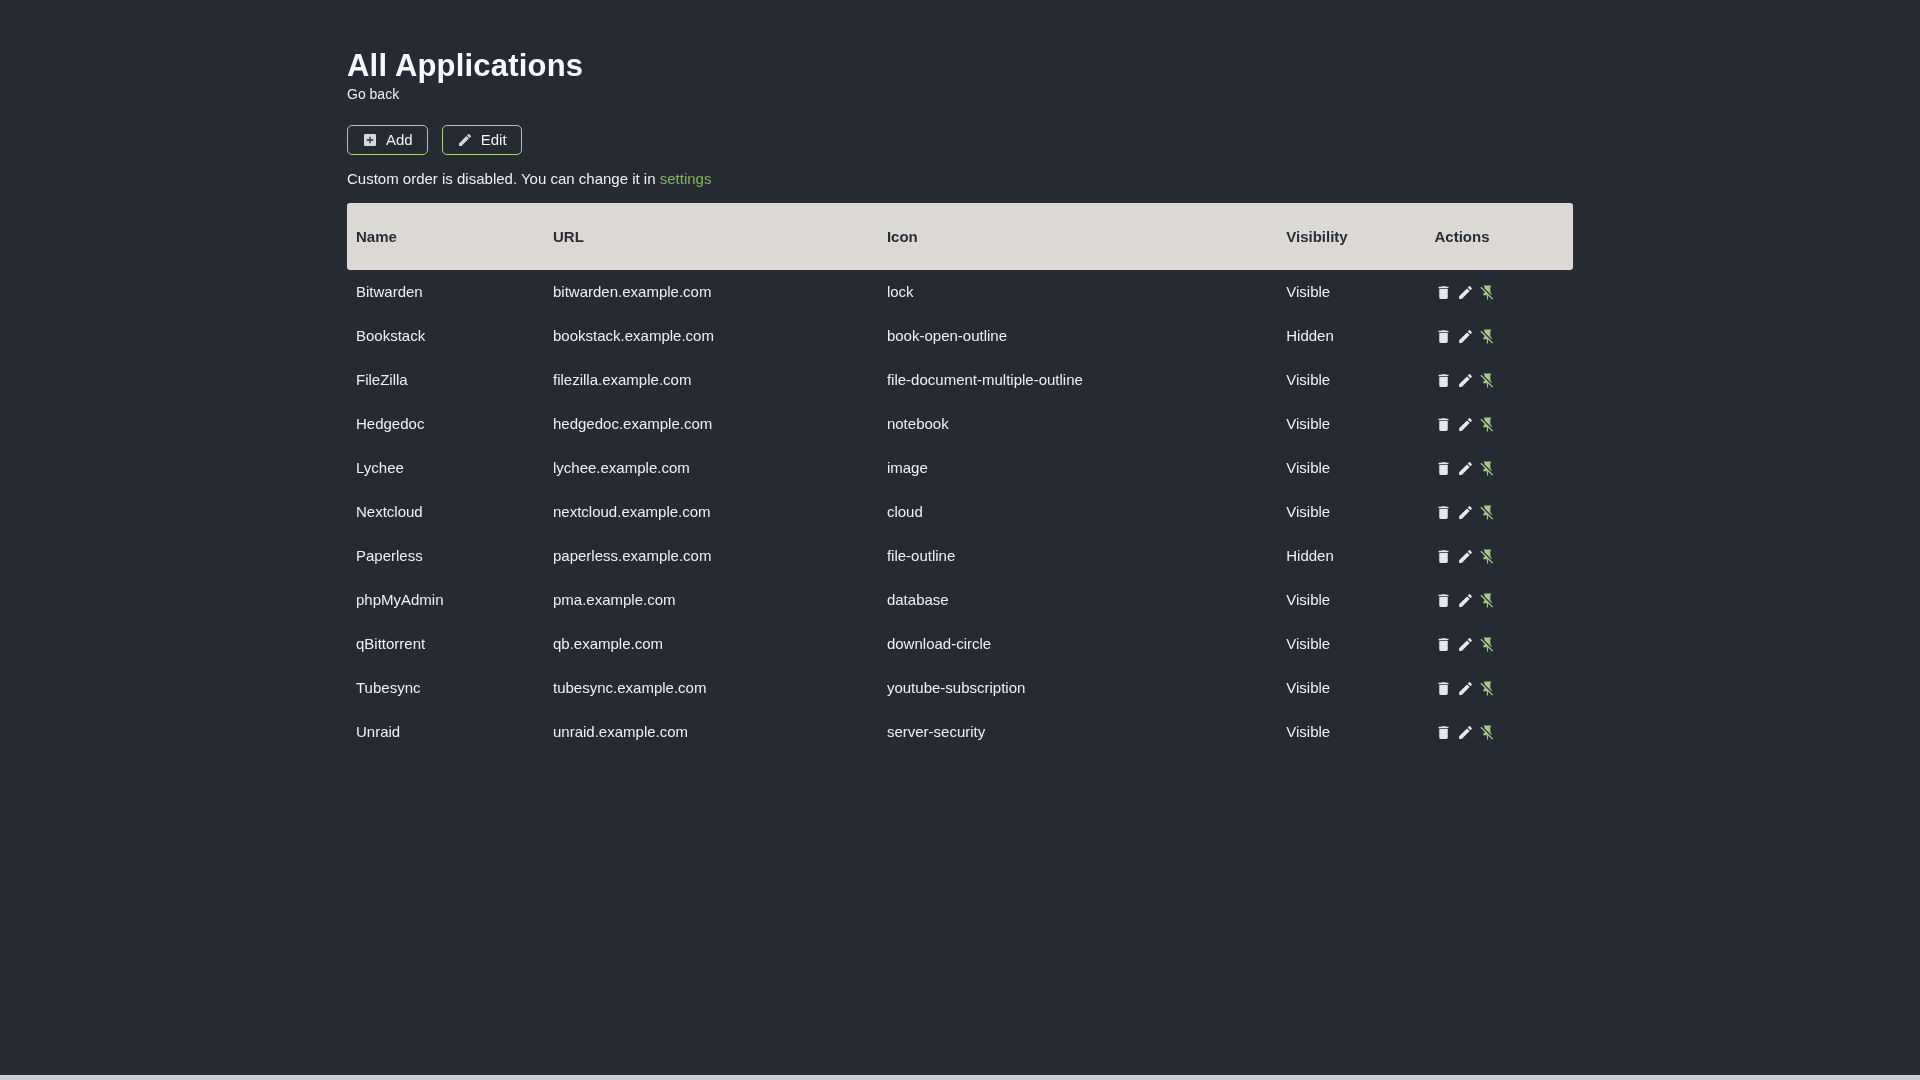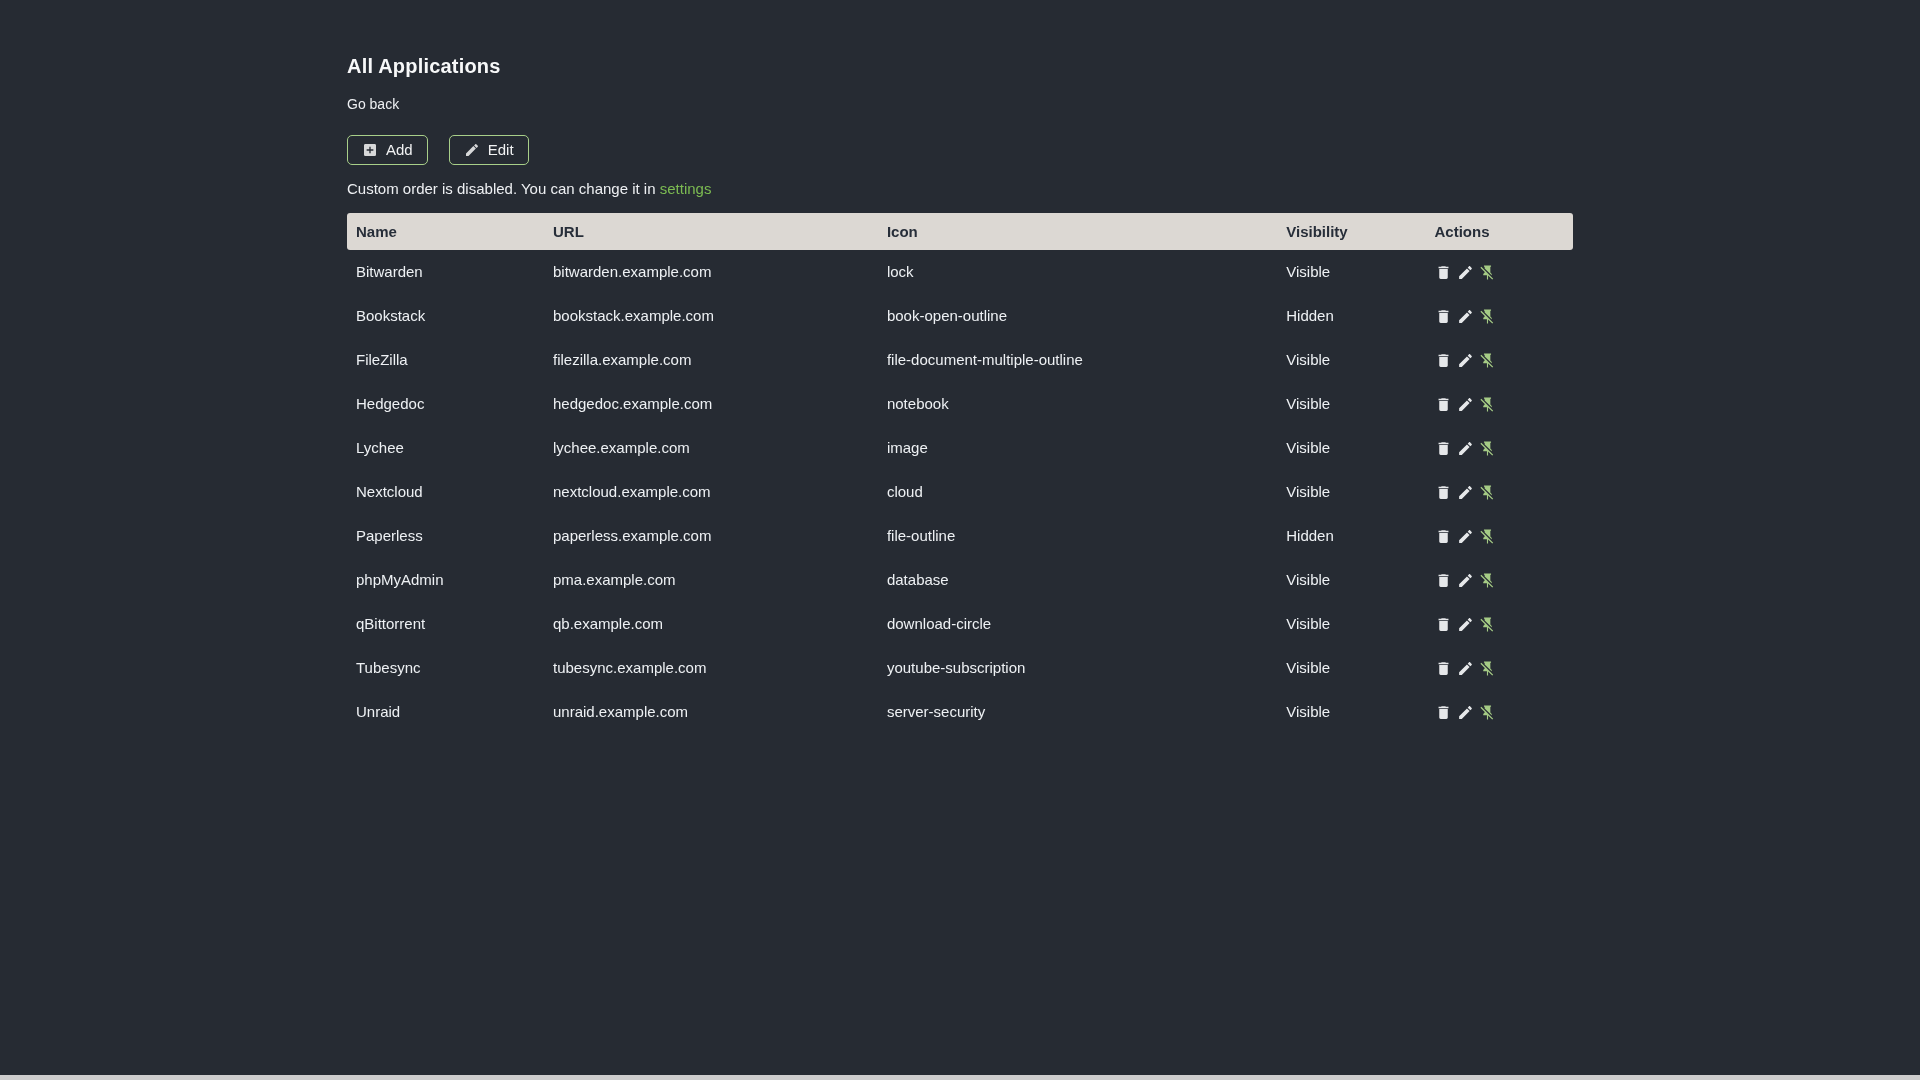--- a/index.html
+++ b/index.html
@@ -7,36 +7,36 @@
   body {
     background:#262b33;
     color:#eef0f3;
     font-family:"Liberation Sans", sans-serif;
     overflow:hidden;
     position:relative;
   }
   .container { width:1226px; margin:0 auto; }
   h1.page-title {
     padding-top:49px;
-    font-size:20px;
+    font-size:31px;
     font-weight:700;
     color:#f7f8f9;
     letter-spacing:.2px;
     line-height:34px;
   }
   .go-back {
     display:inline-block;
-    margin-top:13px;
+    margin-top:3px;
     font-size:14px;
     line-height:17px;
     color:#eef0f3;
     text-decoration:none;
     cursor:pointer;
   }
-  .toolbar { margin-top:22px; display:flex; gap:21px; }
+  .toolbar { margin-top:22px; display:flex; gap:14px; }
   .btn {
     display:inline-flex;
     align-items:center;
     gap:8px;
     background:transparent;
     border:1px solid #a8cf89;
     border-radius:5px;
     padding:5px 14px;
     color:#f1f2f3;
     font-family:inherit;
@@ -62,21 +62,21 @@
     margin-top:15px;
     border-collapse:separate;
     border-spacing:0;
   }
   table.apps thead th {
     background:#dcd8d3;
     color:#272e39;
     font-size:15px;
     font-weight:700;
     text-align:left;
-    padding:10px 9px;
+    padding:25px 9px;
     line-height:17px;
   }
   table.apps thead th:first-child { border-radius:3px 0 0 3px; }
   table.apps thead th:last-child  { border-radius:0 3px 3px 0; }
   table.apps tbody td {
     padding:13px 9px;
     font-size:15px;
     line-height:18px;
     color:#eef1f4;
     vertical-align:middle;

